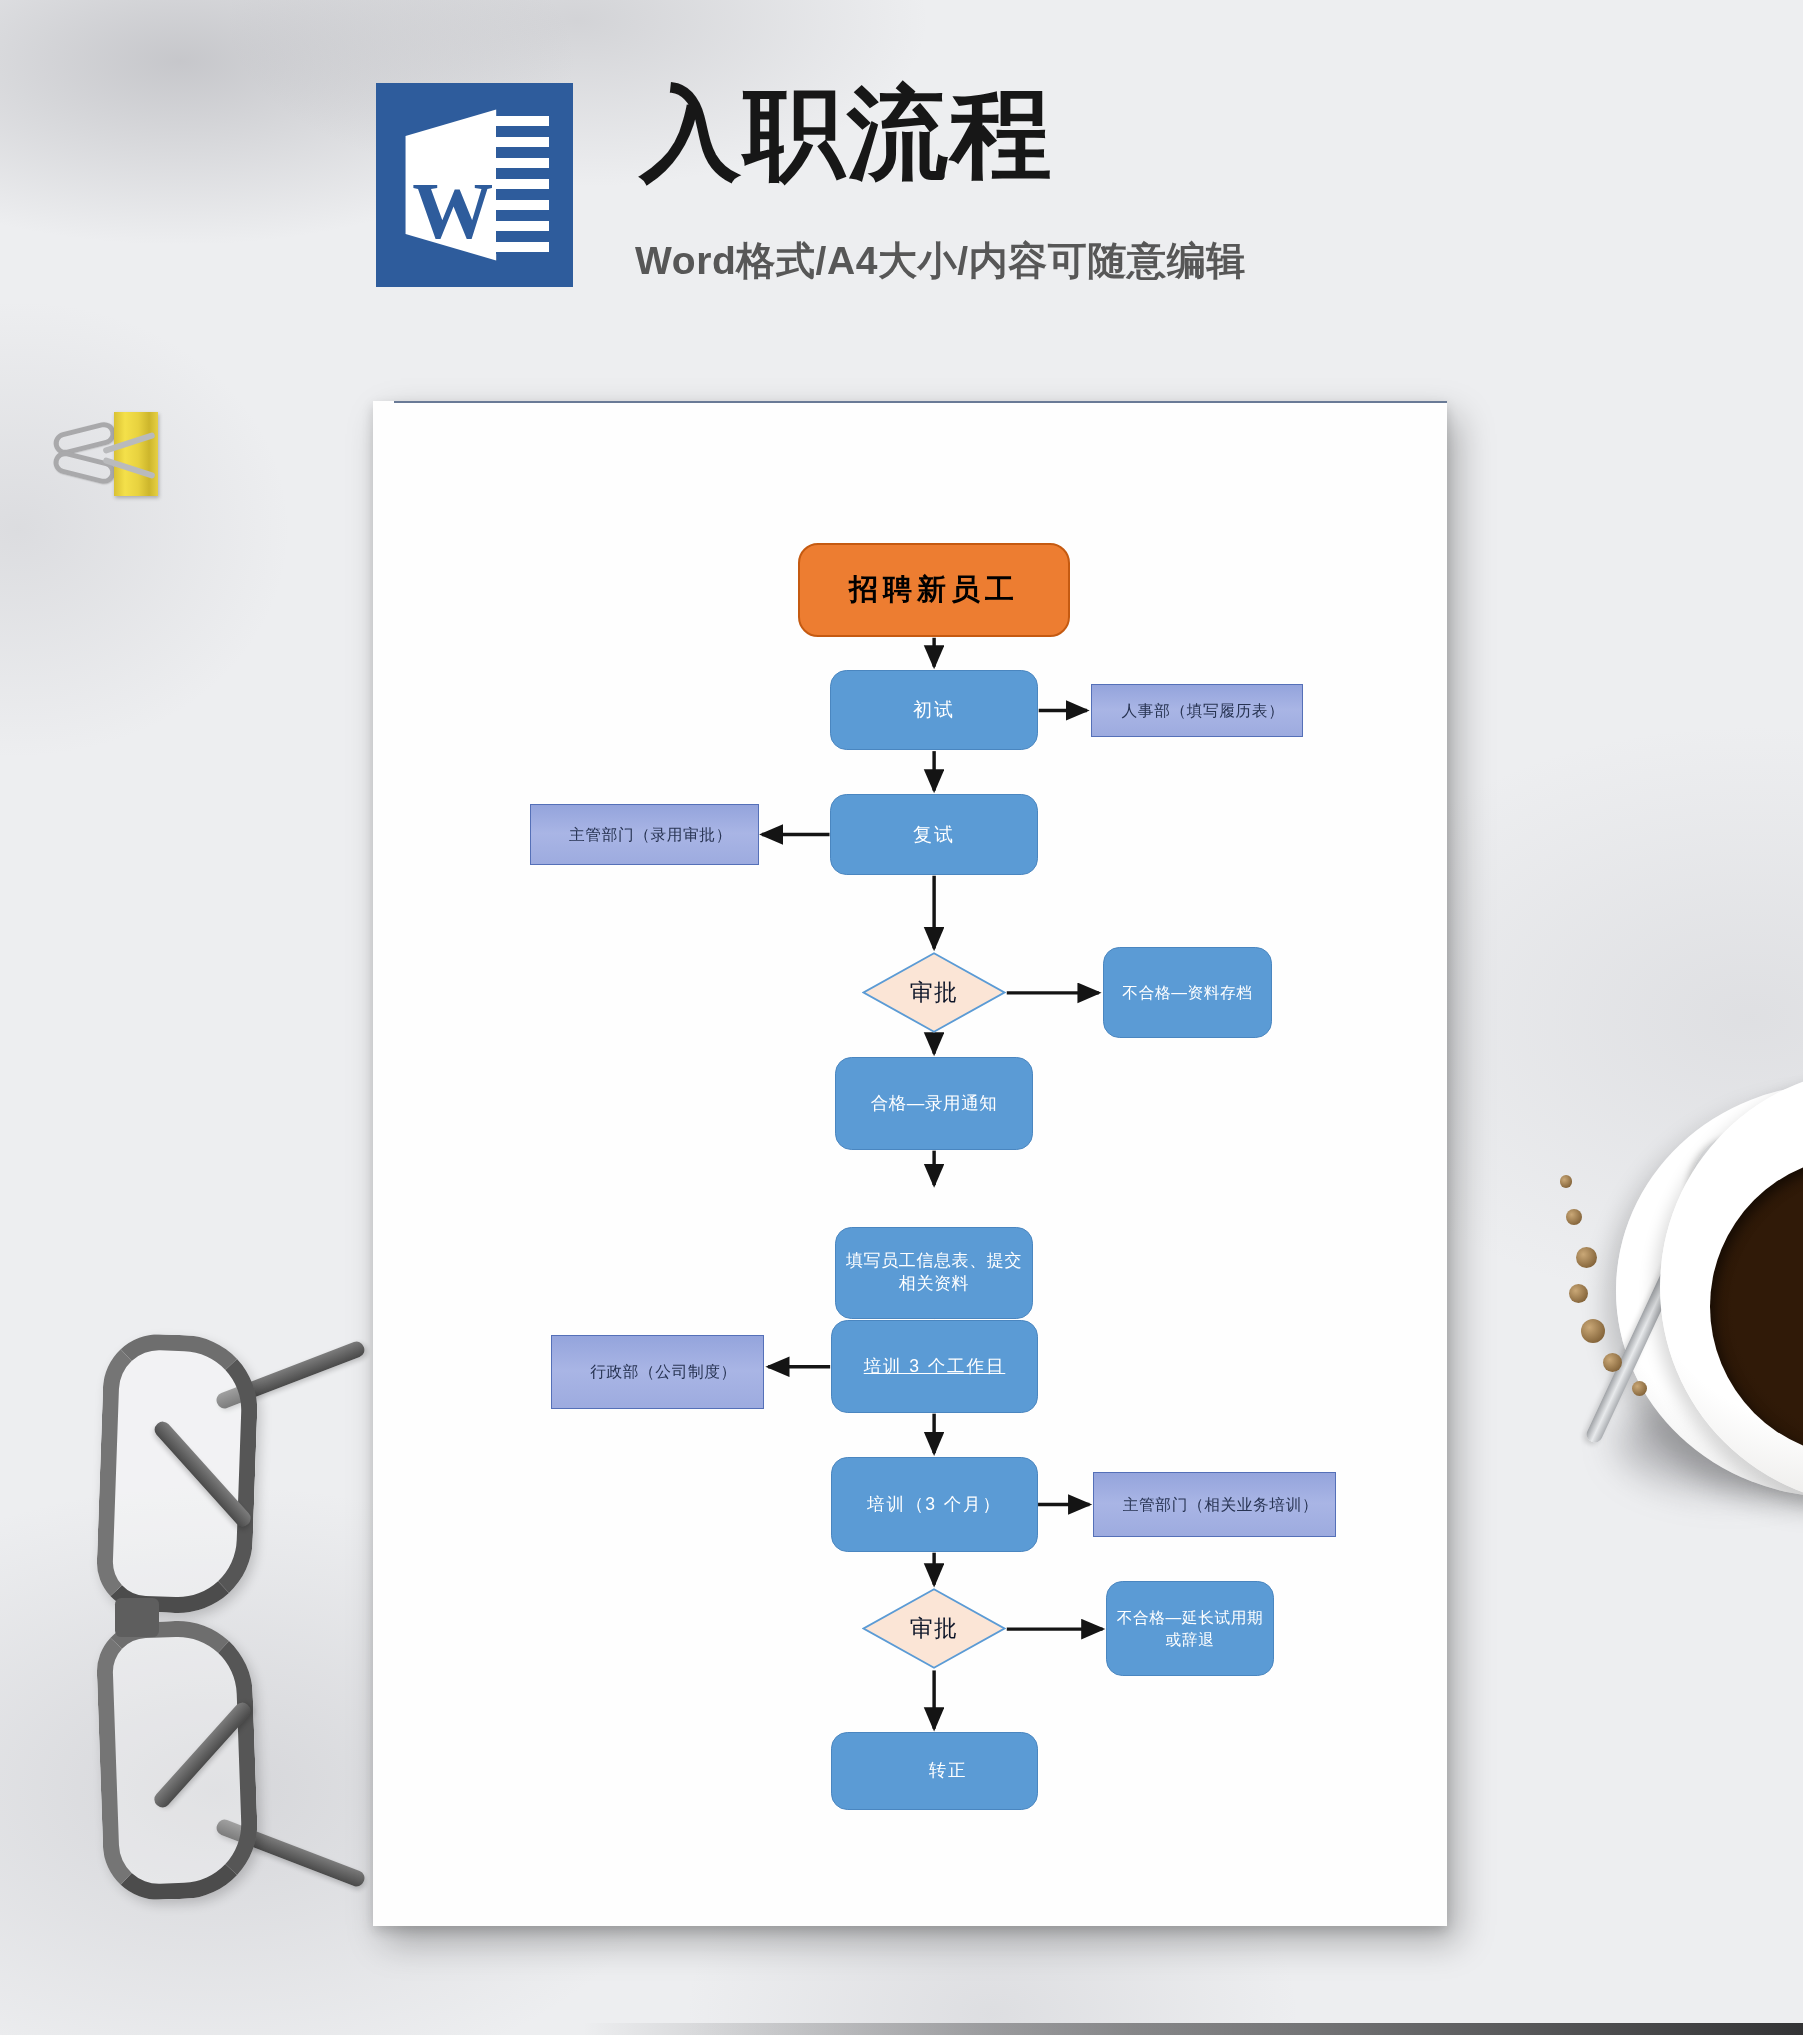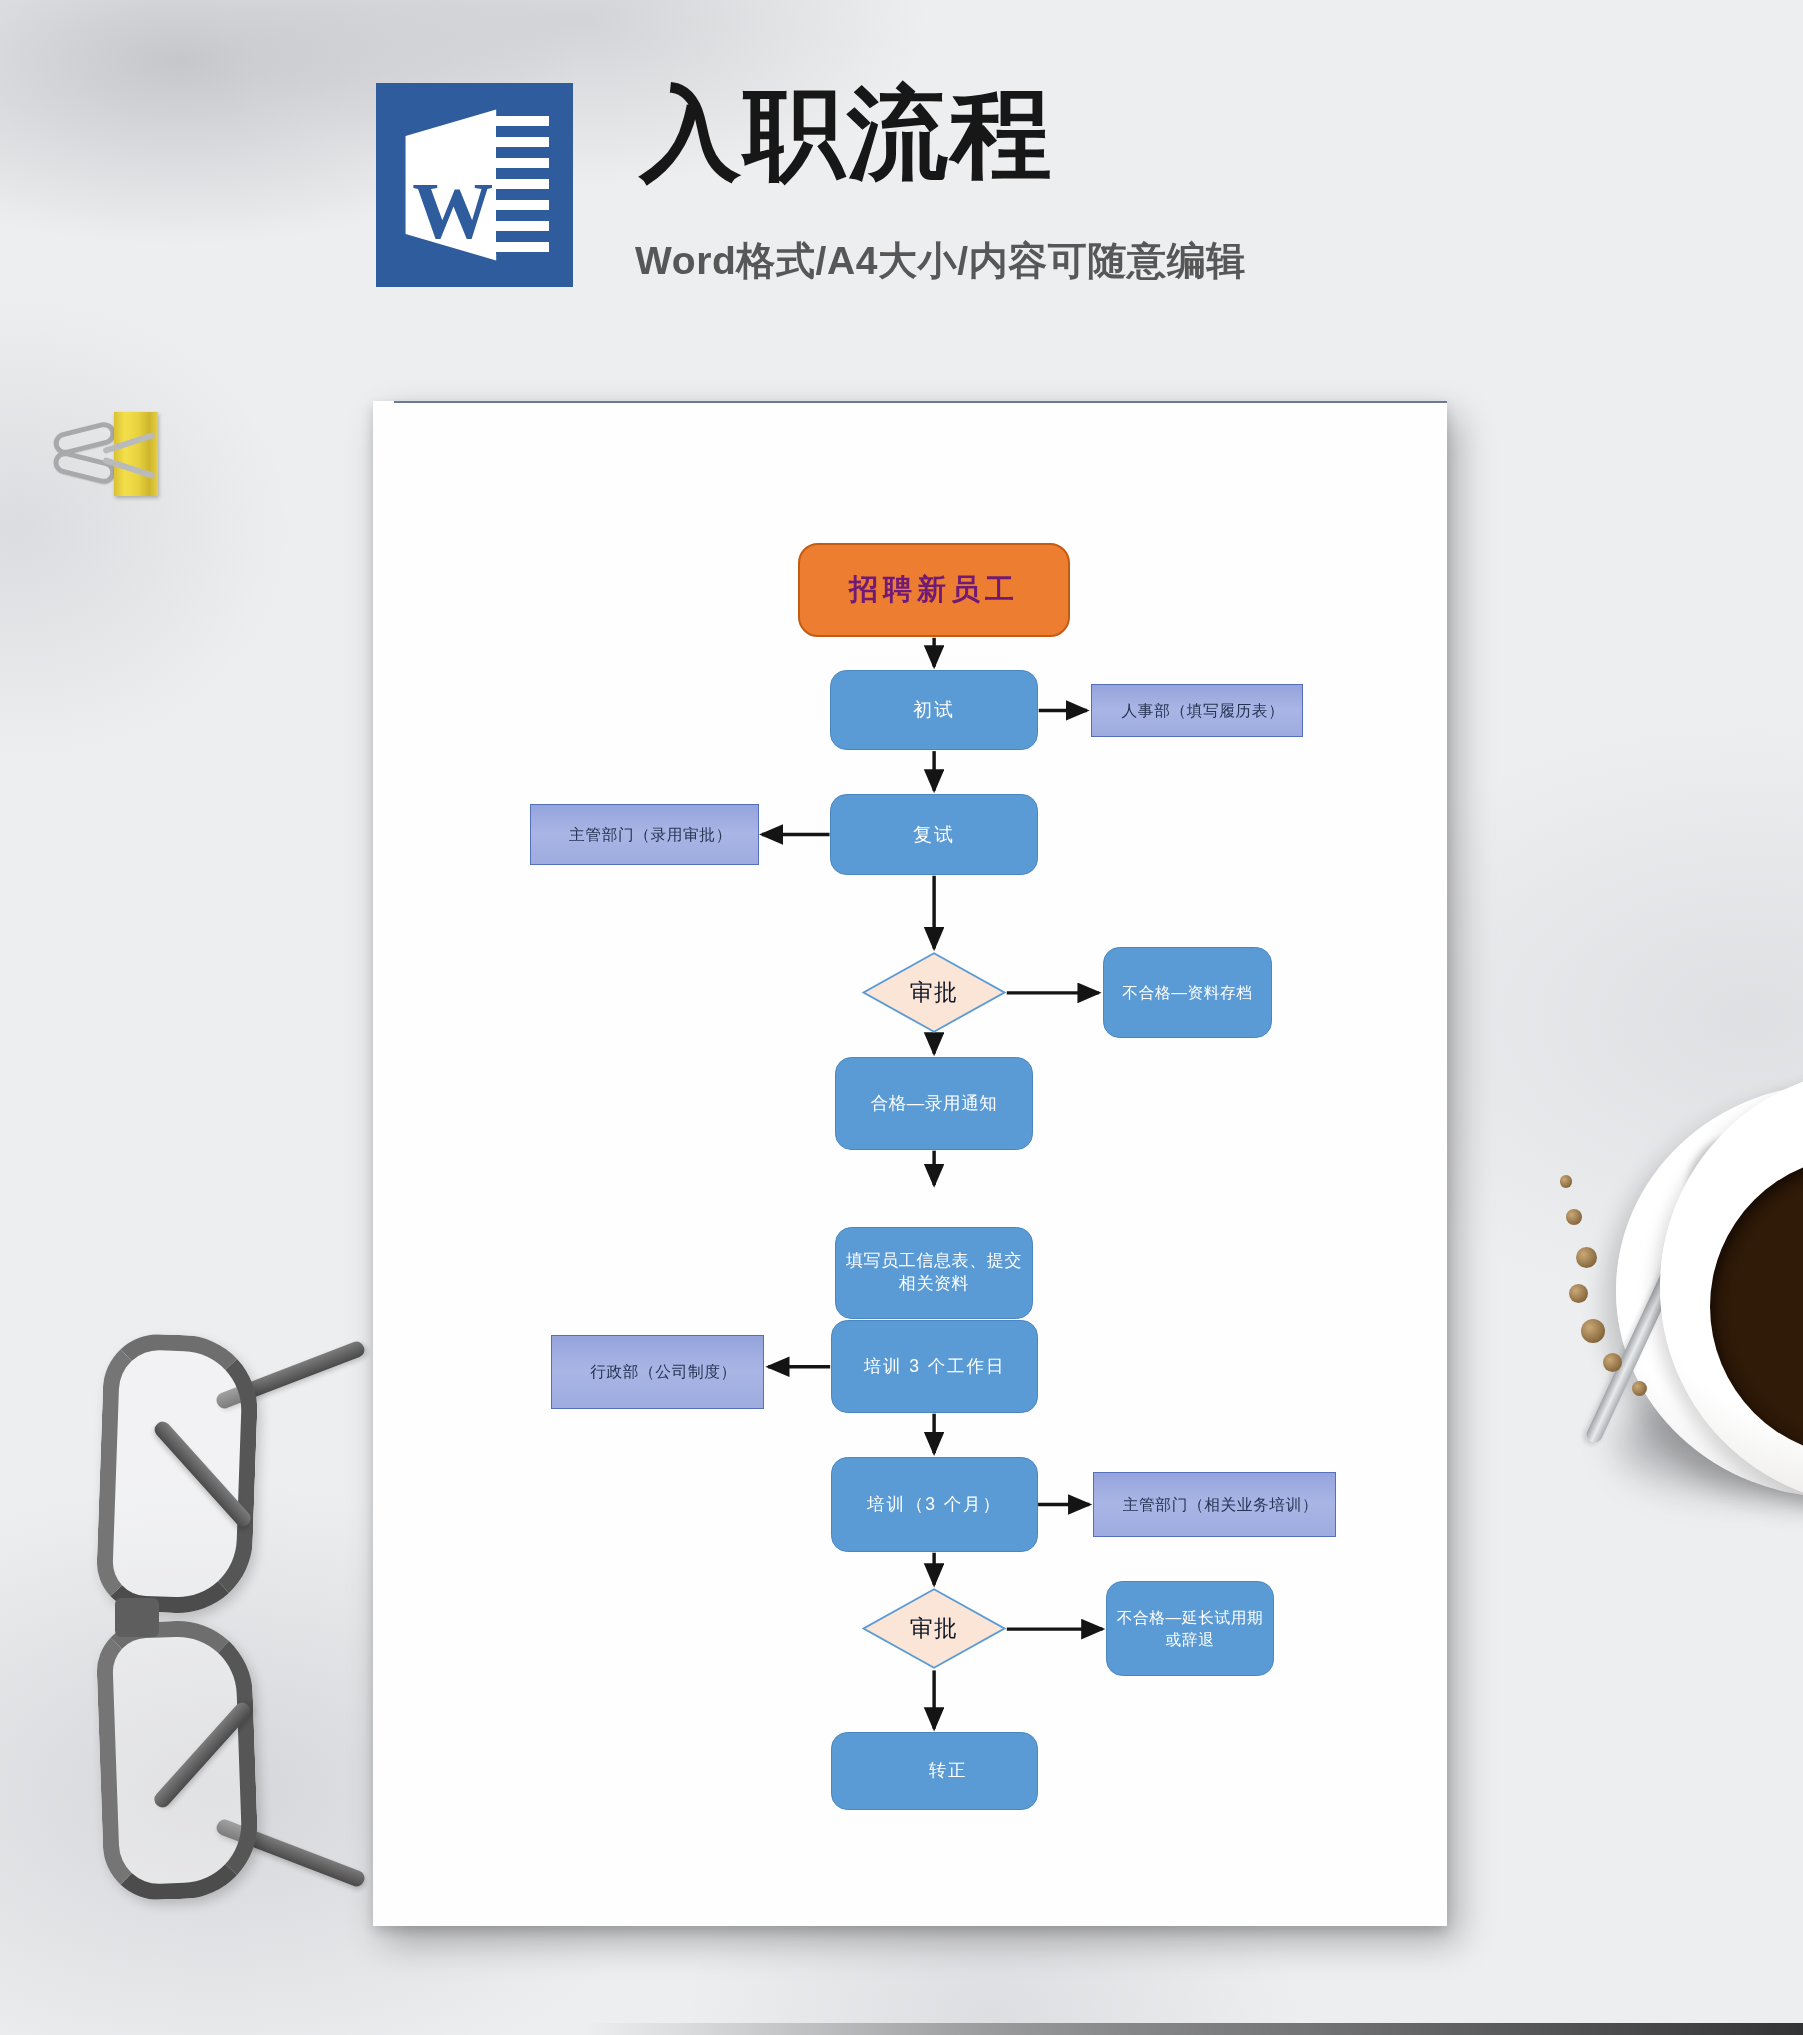--- a/index.html
+++ b/index.html
@@ -35,21 +35,21 @@
   .page-subtitle{position:absolute;left:635px;top:234px;font-size:39px;font-weight:700;
     color:#575757;letter-spacing:0.6px;}
   
   .paper{position:absolute;left:373px;top:401px;width:1074px;height:1525px;background:#fefefe;
     box-shadow:11.3px 16.3px 34px rgba(0,0,0,.28), 0 5px 11.3px rgba(0,0,0,.15);}
   .paper::before{content:"";position:absolute;left:21px;right:0;top:0;height:1.9px;background:#44597c;opacity:.8;}
   .flow{position:absolute;inset:0;}
   .node{position:absolute;display:flex;align-items:center;justify-content:center;
     text-align:center;line-height:1.35;}
   .start{background:var(--start-fill);border:2.5px solid var(--start-border);border-radius:20px;
-    color:#701a75;font-size:29px;font-weight:700;letter-spacing:5px;}
+    color:#000000;font-size:29px;font-weight:700;letter-spacing:5px;}
   .proc{background:var(--process-fill);border:1.9px solid var(--process-border);border-radius:16.3px;
     color:#fff;font-size:19px;letter-spacing:1.9px;padding:0 8.8px;}
   .proc.small{font-size:15.7px;letter-spacing:0.6px;}
   .side{background:linear-gradient(180deg,#94A4DC 0%,#A9B5E5 48%,#9DABDF 100%);
     border:1.9px solid var(--side-border);color:#273352;font-size:15.7px;letter-spacing:0.6px;padding-left:12px;}
   .diamond{background:transparent;}
   .diamond svg{position:absolute;inset:0;width:100%;height:100%;}
   .diamond span{position:relative;font-size:23px;color:#0f172a;letter-spacing:1.3px;text-align:right;}
   .arrows{position:absolute;inset:0;width:100%;height:100%;}
   .arrows line{stroke:var(--arrow);stroke-width:5.5px;}
@@ -193,21 +193,21 @@
       </svg>
       <span>审批</span>
     </div>
 
     <div class="node proc small" style="left:462px;top:656px;width:198px;height:93px;font-size:17.5px;">合格—录用通知</div>
 
     <div class="node proc small" style="left:730px;top:546px;width:169px;height:91px;">不合格—资料存档</div>
 
     <div class="node proc small" style="left:462px;top:788px;width:198px;height:92px;font-size:17px;margin-top:38px;">填写员工信息表、提交相关资料</div>
 
-    <div class="node proc" style="left:458px;top:919px;width:207px;height:93px;font-size:17.5px;">培训 3 个工作日</div>
+    <div class="node proc" style="left:458px;top:919px;width:207px;height:93px;font-size:17.5px;text-decoration:underline;">培训 3 个工作日</div>
 
     <div class="node side" style="left:178px;top:934px;width:213px;height:74px;">行政部（公司制度）</div>
 
     <div class="node proc" style="left:458px;top:1056px;width:207px;height:95px;font-size:17.5px;">培训（3 个月）</div>
 
     <div class="node side" style="left:720px;top:1071px;width:243px;height:65px;">主管部门（相关业务培训）</div>
 
     <div class="node diamond" style="left:489px;top:1187px;width:144px;height:81px;">
       <svg viewBox="0 0 230 130">
         <polygon points="115,2 228,65 115,128 2,65" fill="var(--diamond-fill)" stroke="var(--diamond-border)" stroke-width="3"></polygon>

